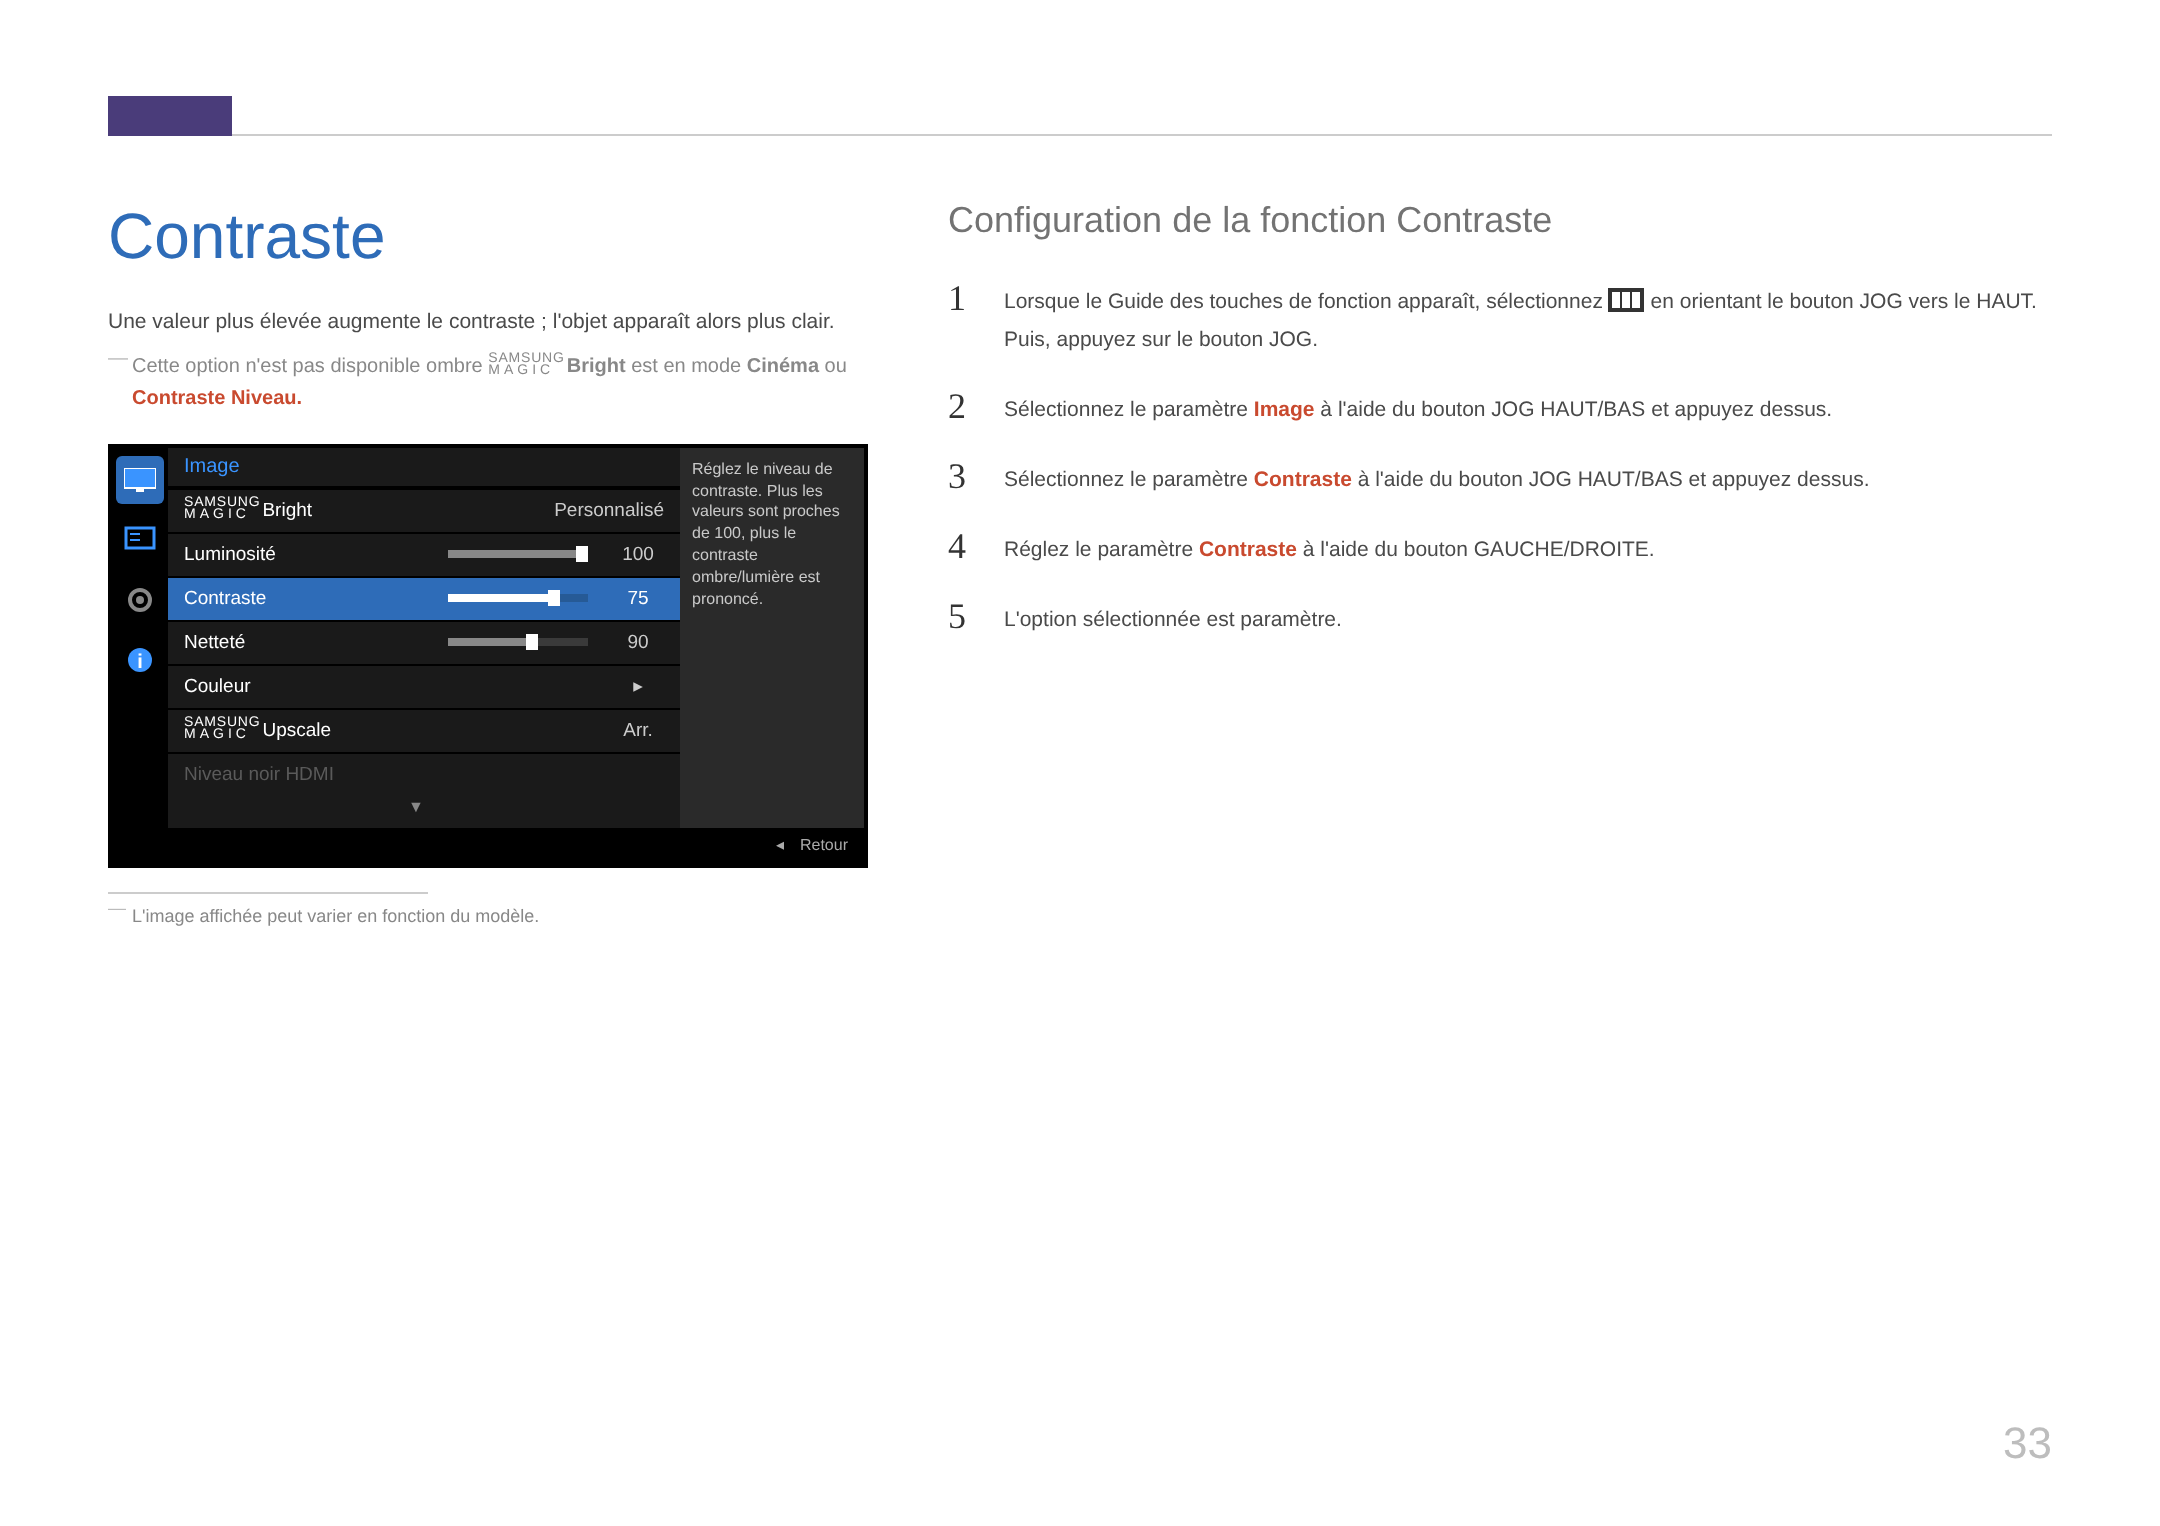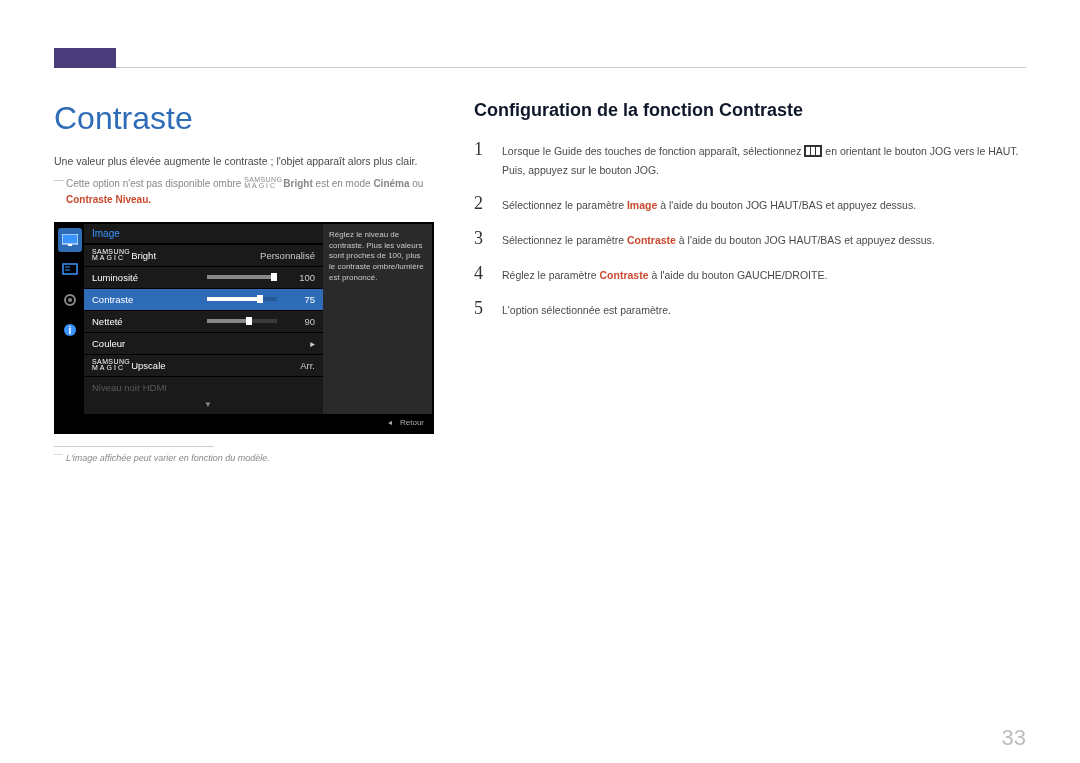--- a/index.html
+++ b/index.html
@@ -35,28 +35,28 @@
       gap: 40px;
     }
     .left-col { width: 380px; }
     .right-col { flex: 1; }
     .title {
       color: #2e6cb8;
       font-size: 32px;
       font-weight: 400;
       margin-bottom: 16px;
     }
-    .section-title { font-size: 18px; font-weight: 700; color: #0f172a; margin-bottom: 18px; }
+    .section-title { font-size: 18px; font-weight: 400; color: #737373; margin-bottom: 18px; }
     .body-text { font-size: 10.5px; color: #4a4a4a; line-height: 1.6; margin-bottom: 6px; }
     .note-text { font-size: 10px; color: #888; line-height: 1.6; position: relative; padding-left: 12px; margin-bottom: 4px; margin-top: 6px; }
     .note-text::before { content: "―"; position: absolute; left: 0; top: -4px; color: #bbb; font-size: 10px; }
     .red { color: #c94a2f; font-weight: 600; }
     .strong { font-weight: 600; color: #888; }
     .footnote-hr { border: none; border-top: 1px solid #ccc; width: 160px; margin-top: 12px; margin-bottom: 6px; }
-    .footnote { font-size: 9px; color: #888; padding-left: 12px; position: relative; font-style: italic; }
+    .footnote { font-size: 9px; color: #888; padding-left: 12px; position: relative; }
     .footnote::before { content: "―"; position: absolute; left: 0; top: -4px; color: #bbb; font-size: 9px; }
     .steps { list-style: none; }
     .step { display: flex; gap: 14px; margin-bottom: 14px; align-items: flex-start; }
     .step-num { font-size: 18px; font-weight: 400; color: #333; min-width: 14px; font-family: Georgia, serif; }
     .step-text { font-size: 10.5px; color: #4a4a4a; line-height: 1.6; flex: 1; padding-top: 4px; }
     .inline-icon { display: inline-block; vertical-align: -2px; }
 
     
     .osd {
       margin-top: 14px;
@@ -70,34 +70,34 @@
     .osd-body { display: flex; }
     .osd-sidebar { width: 28px; display: flex; flex-direction: column; gap: 2px; padding-top: 2px; }
     .osd-icon { width: 24px; height: 24px; display: flex; align-items: center; justify-content: center; margin: 2px auto; }
     .osd-icon.active { background: #2e6cb8; border-radius: 3px; }
     .osd-main { flex: 1; background: #1a1a1a; }
     .osd-head { color: #3a94ff; font-size: 10px; padding: 4px 8px; border-bottom: 1px solid #000; }
     .osd-rows { }
     .osd-row { display: flex; align-items: center; padding: 4px 8px; border-top: 1px solid #000; height: 22px; }
     .osd-row.selected { background: #2e6cb8; color: #fff; }
     .osd-row .label { flex: 1; }
-    .osd-row .value { min-width: 26px; text-align: right; color: #ccc; }
+    .osd-row .value { min-width: 26px; text-align: center; color: #ccc; }
     .osd-row.selected .value { color: #fff; }
     .osd-row.dim .label { color: #5a5a5a; }
     .slider { width: 70px; height: 4px; background: #3a3a3a; position: relative; margin-right: 12px; }
     .slider .fill { position: absolute; left: 0; top: 0; bottom: 0; background: #888; }
     .slider .thumb { position: absolute; top: -2px; width: 6px; height: 8px; background: #fff; }
     .osd-row.selected .slider { background: #265a96; }
     .osd-row.selected .slider .fill { background: #fff; }
-    .osd-tip { width: 109px; background: #2a2a2a; color: #c9c9c9; font-size: 8px; line-height: 1.35; padding: 6px 6px; }
+    .osd-tip { width: 92px; background: #2a2a2a; color: #c9c9c9; font-size: 8px; line-height: 1.35; padding: 6px 6px; }
     .osd-footer { display:flex; height: 18px; align-items: center; justify-content: flex-end; padding-right: 8px; gap: 8px; background: #000; color: #aaa; font-size: 8px; }
     .arrow-down { color:#888; font-size: 8px; padding-left: 120px;}
     .samsung-magic { font-size: 7px; line-height: 0.85; letter-spacing: 0.4px; display: inline-block; vertical-align: -1px; margin-right: 1px; color: inherit; }
     .samsung-magic .m { letter-spacing: 2px; }
-    .page-num { position: absolute; bottom: 12px; right: 54px; font-size: 22px; color: #bdbdbd; font-weight: 300; }
+    .page-num { position: absolute; bottom: 28px; right: 54px; font-size: 22px; color: #bdbdbd; font-weight: 300; }
     .triangle { color: #ccc; }
   </style>
 </head>
 <body>
 
 <div class="accent-bar"></div>
 <div class="hr-top"></div>
 
 <div class="content">
   <div class="left-col">

